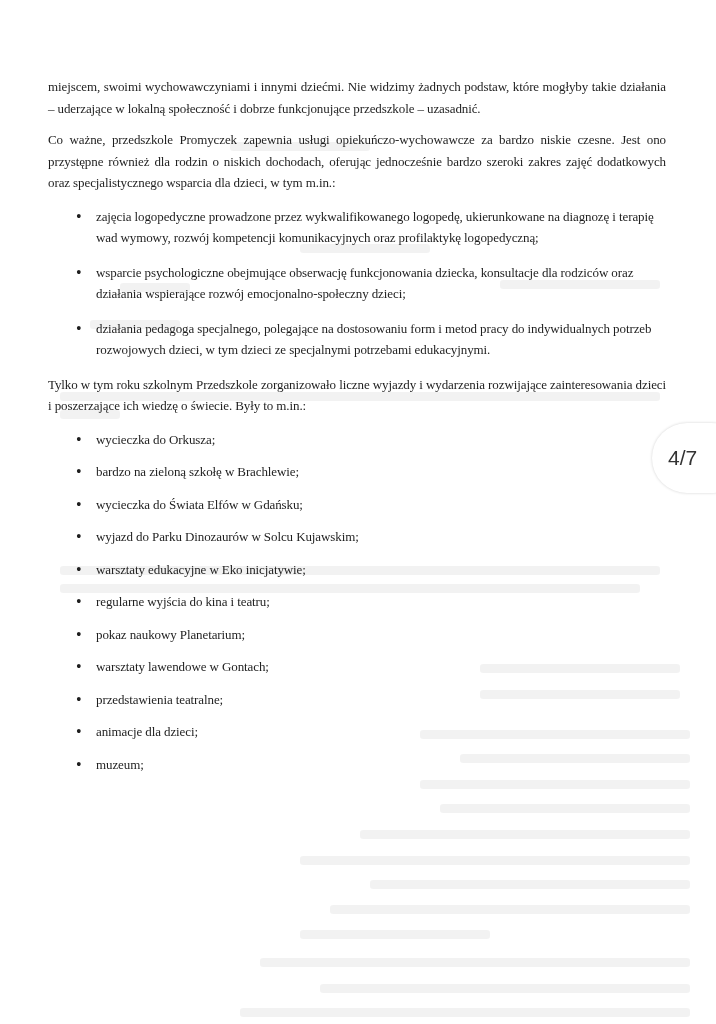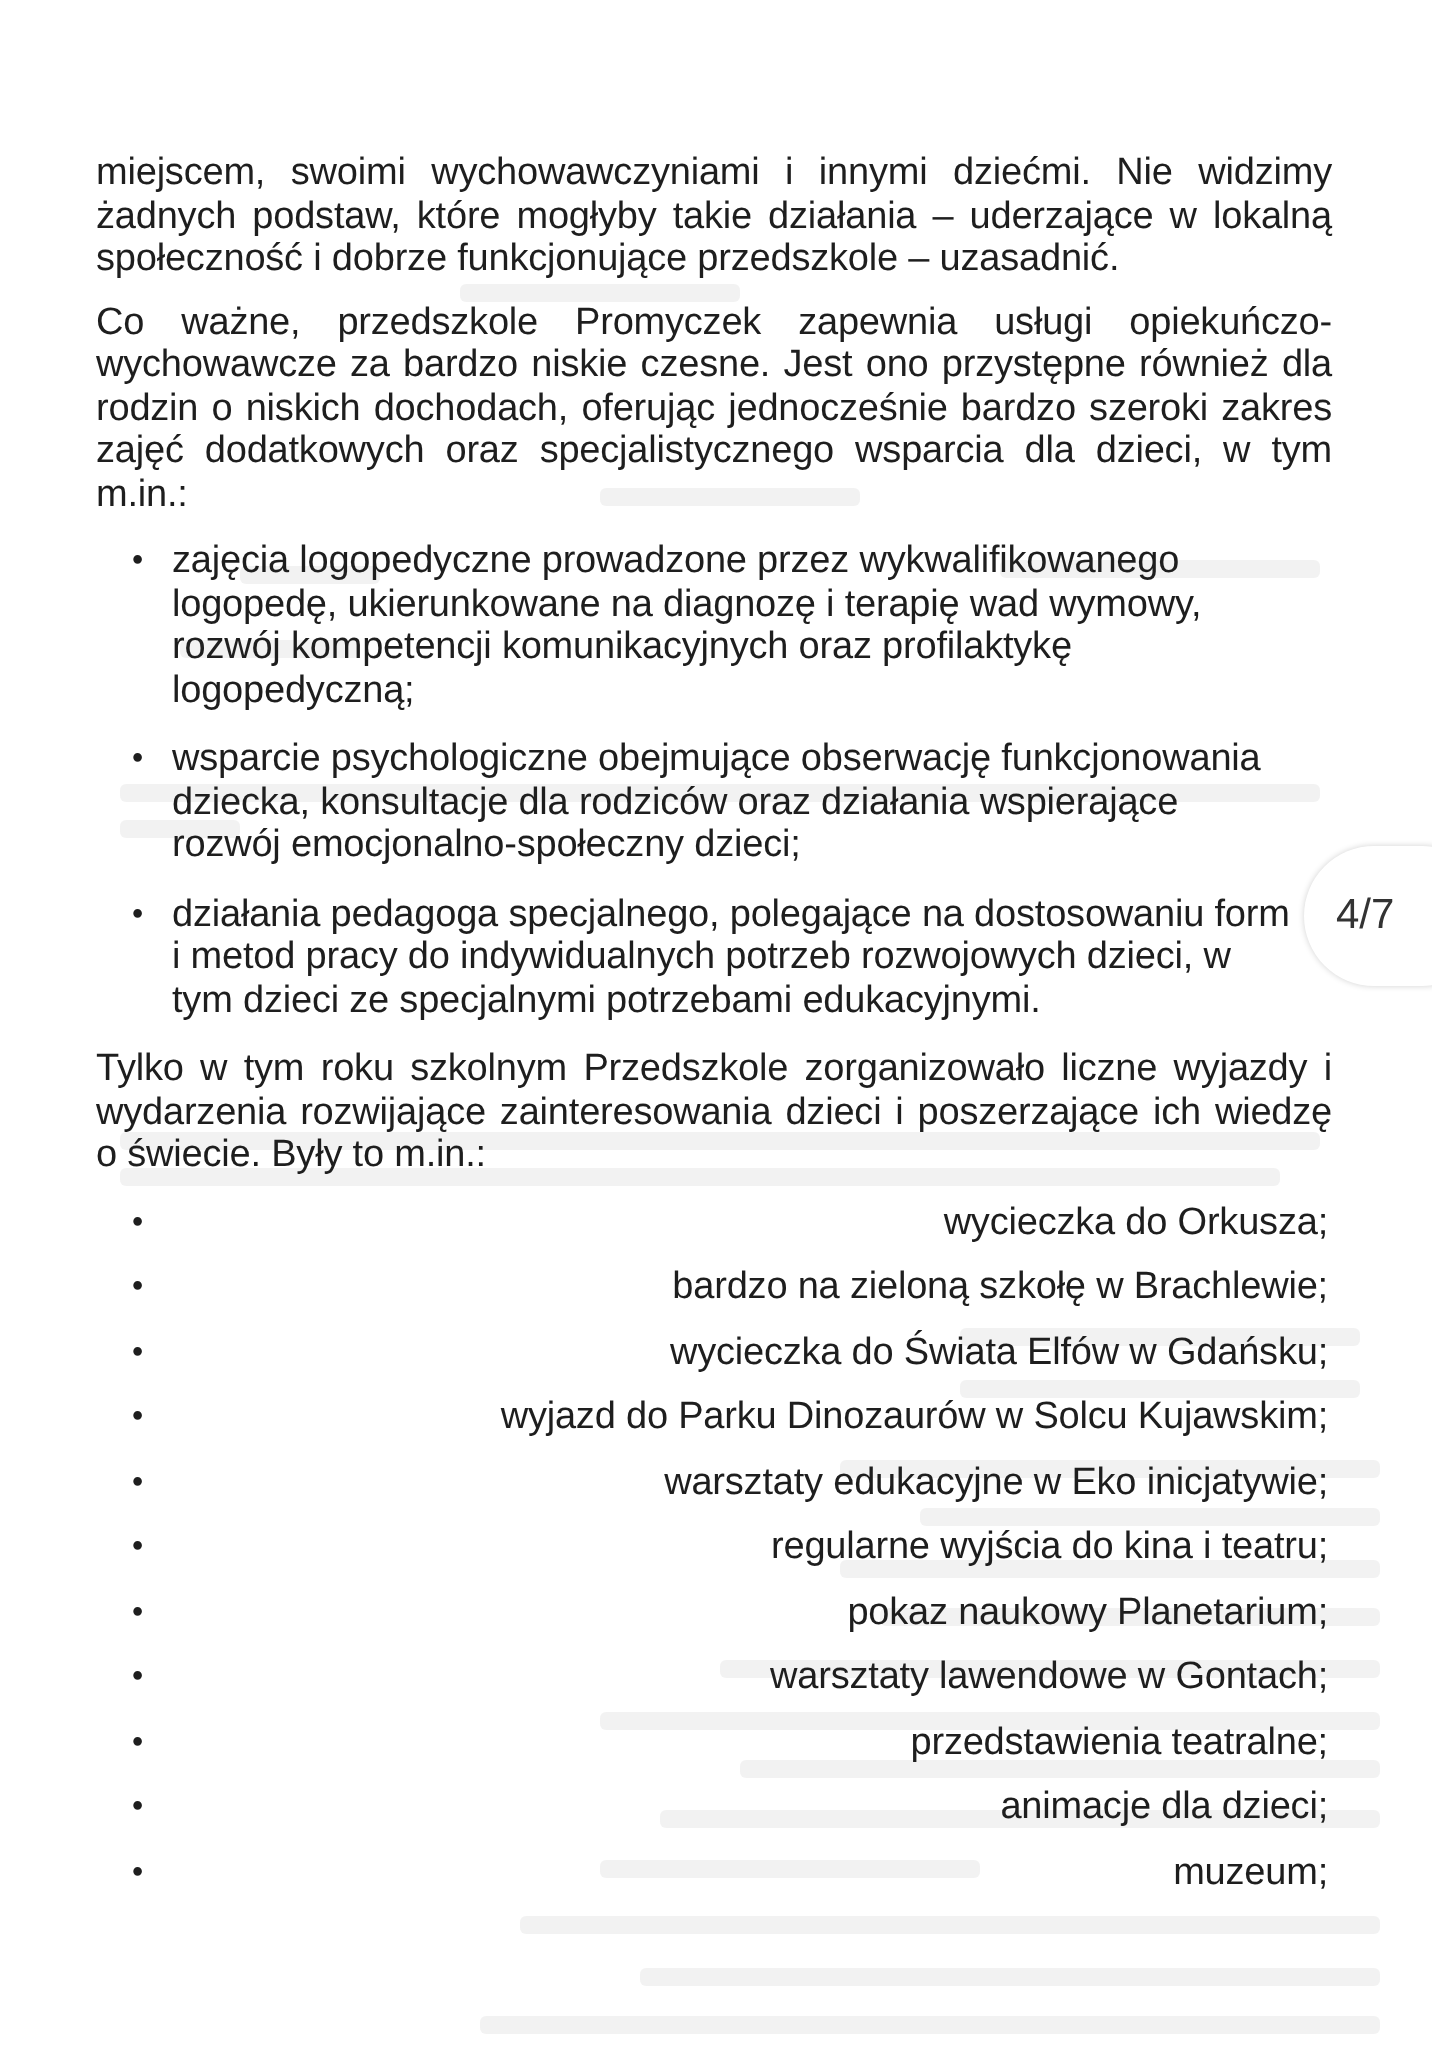--- a/index.html
+++ b/index.html
@@ -25,33 +25,34 @@
     height: 9px;
     background: #ececec;
     border-radius: 3px;
     opacity: 0.7;
   }
   .page {
     position: absolute;
     left: 48px;
     top: 76px;
     width: 618px;
-    font-size: 19px;
+    font-size: 13px;
     line-height: 21.5px;
     letter-spacing: -0.1px;
+    font-family: Liberation Serif, serif;
   }
   p {
     margin: 0 0 10px 0;
   }
   p.justify {
     text-align: justify;
   }
   ul {
     list-style: none;
-    margin: 2px;
+    margin: 12px;
     padding: 0;
   }
   ul.services li {
     position: relative;
     padding-left: 36px;
     margin-bottom: 13px;
     width: 560px;
   }
   ul.services li::before,
   ul.trips li::before {
@@ -61,21 +62,20 @@
     top: 0;
     font-size: 16px;
   }
   ul.trips {
     margin-top: 12px;
   }
   ul.trips li {
     position: relative;
     padding-left: 36px;
     height: 32.5px;
-    text-align: right;
   }
   .pager {
     position: absolute;
     right: -30px;
     top: 423px;
     width: 94px;
     height: 70px;
     border-radius: 35px;
     background: #ffffff;
     box-shadow: 0 0 3px rgba(0,0,0,0.18);

